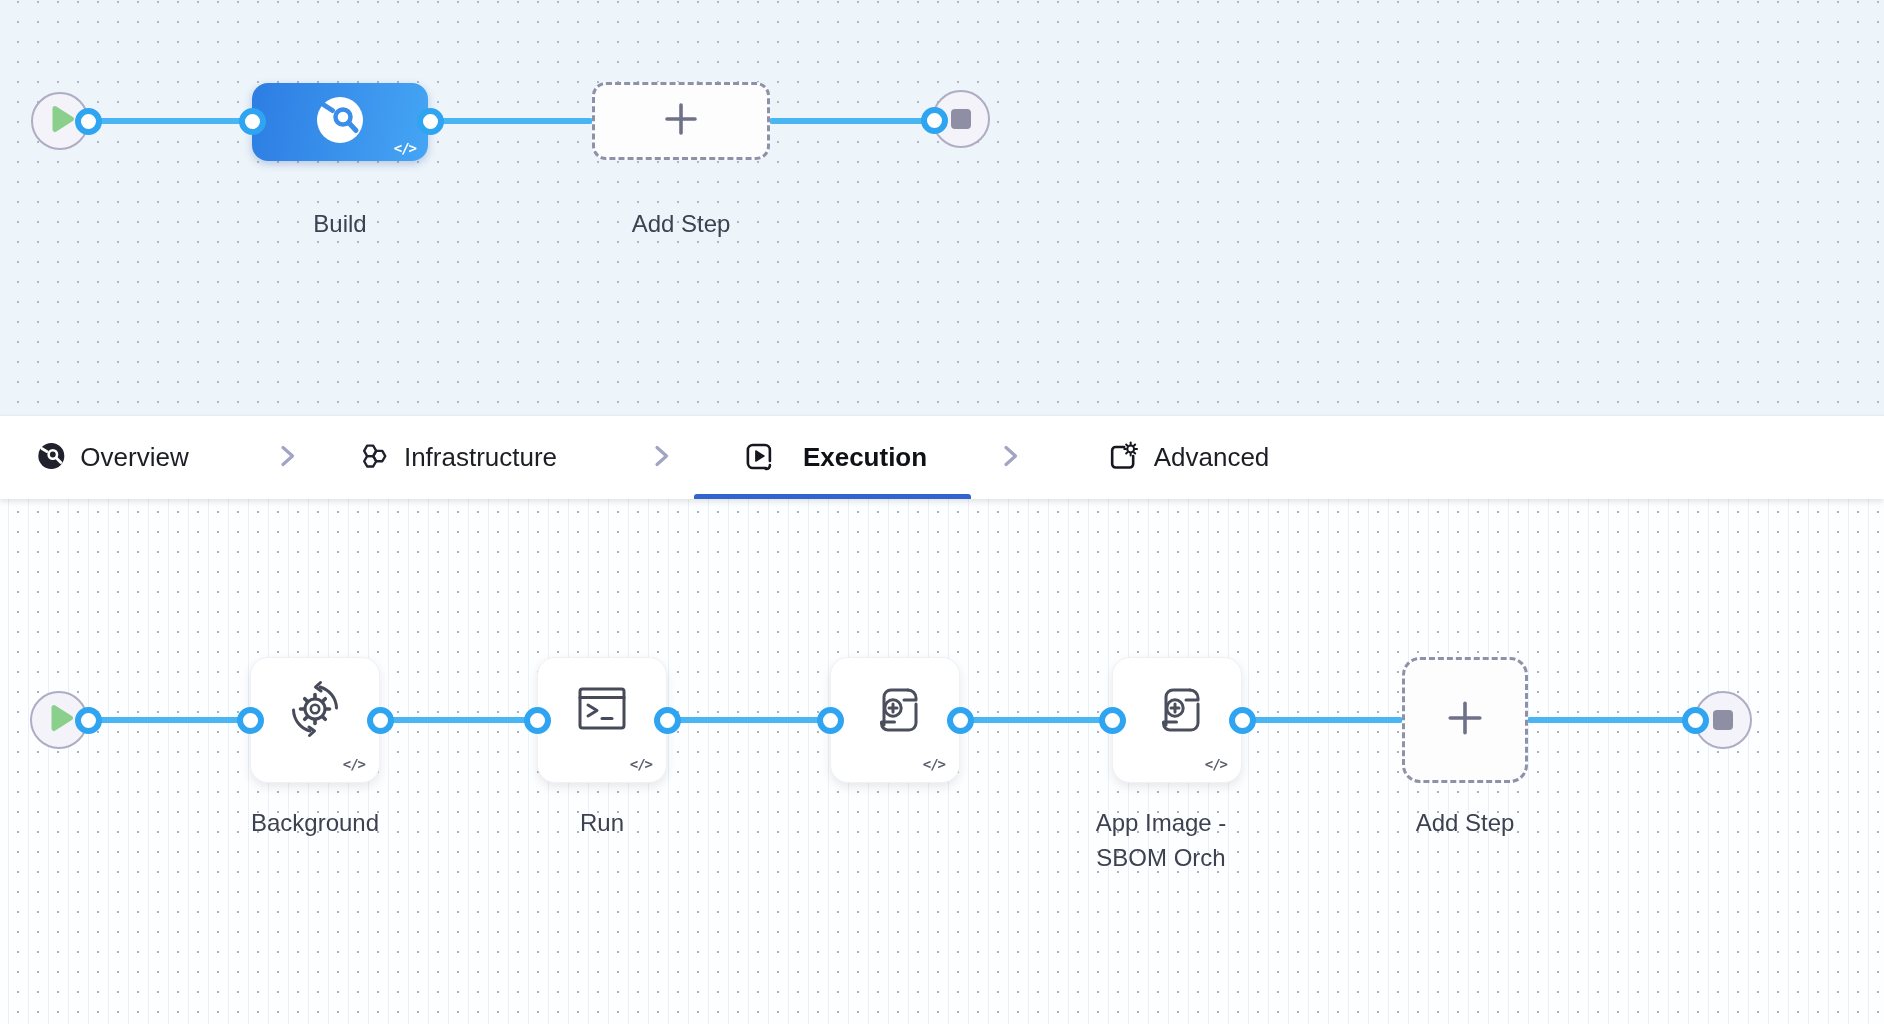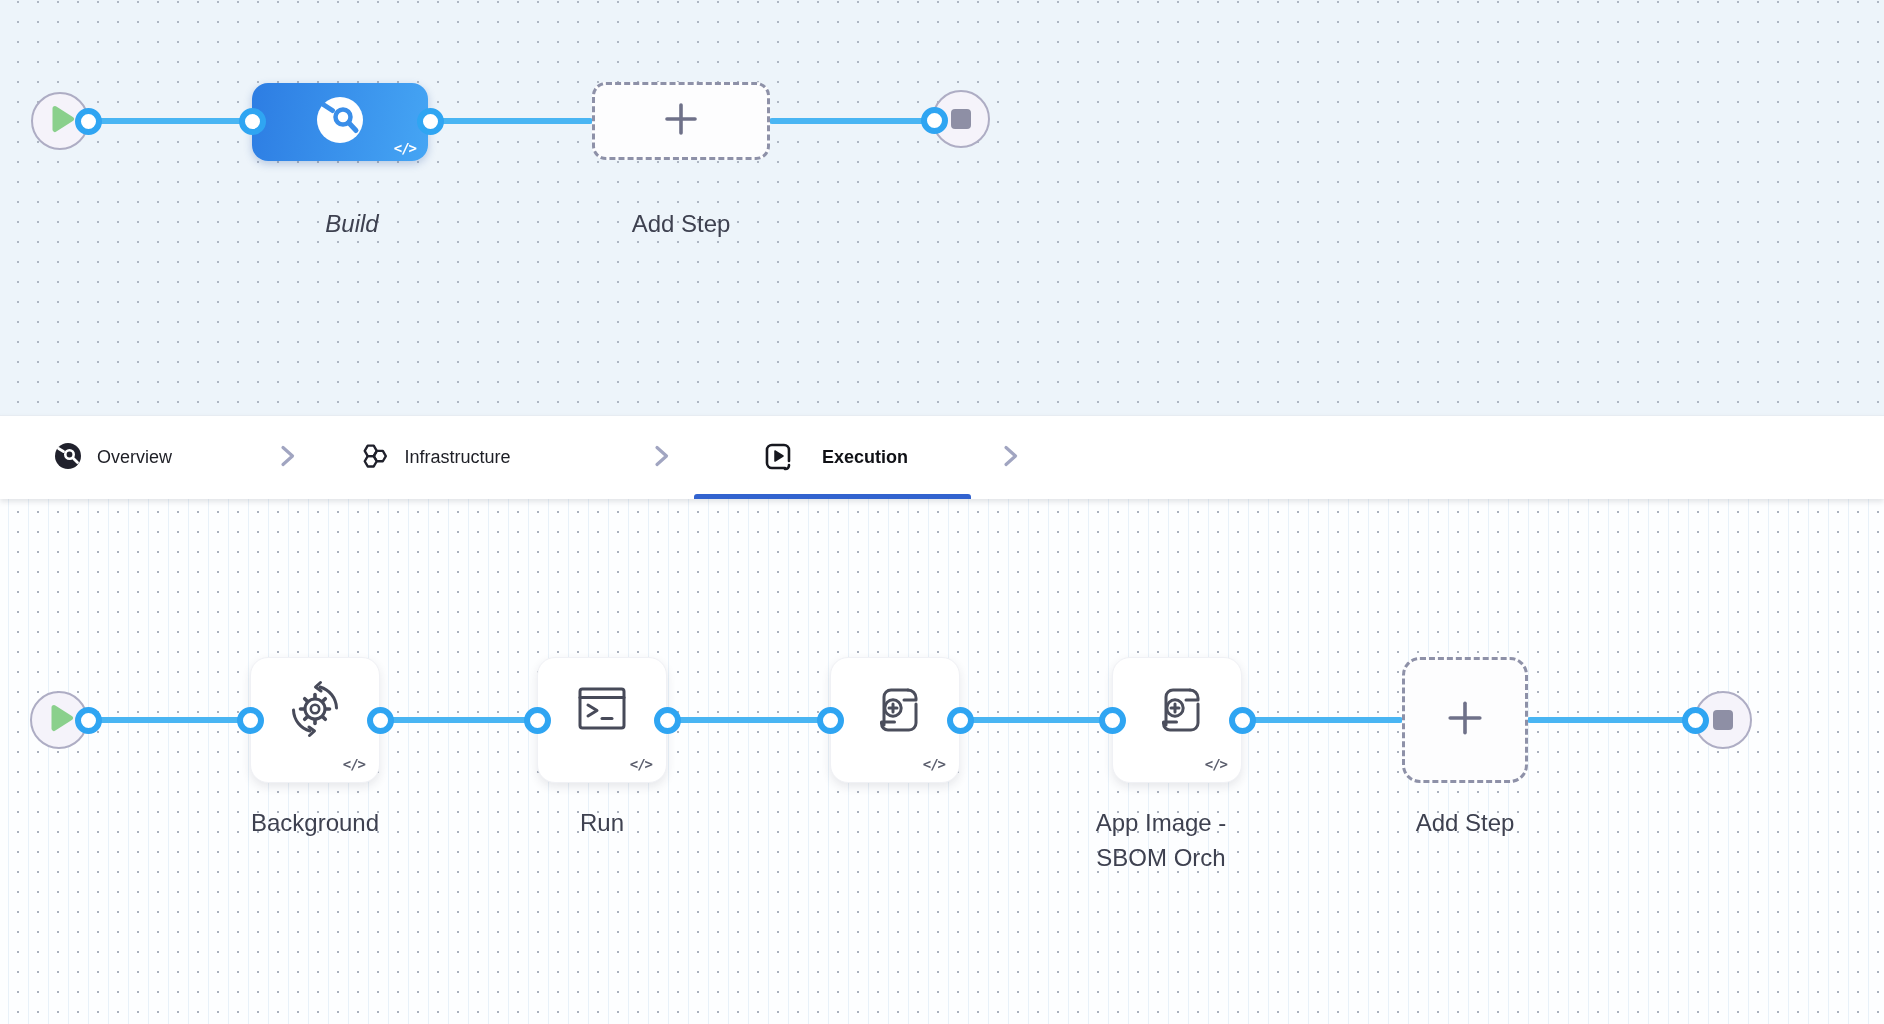--- a/index.html
+++ b/index.html
@@ -53,21 +53,21 @@
     font-size:24px; line-height:35px; color:#3e4150; z-index:2; }
   .canvas-top .node-label { top:206px; }
   .canvas-bottom .node-label { top:306px; }
 
   
   .tabbar { position:absolute; left:0; top:415px; width:1884px; height:84px;
     background:#fff; border-top:1px solid #e7ecf2; z-index:10;
     box-shadow:0 3px 5px rgba(96,97,112,.16); }
   .tab { position:absolute; top:0; height:100%; transform:translateX(-50%);
     display:flex; align-items:center; gap:15px; white-space:nowrap; cursor:pointer; }
-  .tab .tab-label { font-size:18px; color:#1d1e25; font-weight:500; }
+  .tab .tab-label { font-size:26px; color:#1d1e25; font-weight:500; }
   .tab.active .tab-label { color:#101116; font-weight:700; }
   .tab-chevron { position:absolute; top:50%; transform:translate(-50%,-50%); z-index:10; }
   .tab-underline { position:absolute; left:694px; bottom:0; width:277px; height:5px;
     background:#3263cf; border-radius:3px 3px 0 0; }
 </style>
 </head>
 <body>
 
 <div class="root">
 
@@ -110,21 +110,21 @@
             </g>
           </svg>
       </span>
     </div>
 
     <div class="port" style="left:921px;top:107px;"></div>
     <div class="round-node" style="left:932px;top:90px;">
       <span class="stop-square"></span>
     </div>
 
-    <div class="node-label" style="left:257px;font-style:italic;">Build</div>
+    <div class="node-label" style="left:245px;">Build</div>
     <div class="node-label" style="left:586px;">Add Step</div>
   </div>
 
   <div class="tabbar">
 
     <div class="tab" style="left:113px;">
       <span>
         <svg width="28" height="28" viewBox="0 0 28 28">
           <circle cx="14" cy="14" r="13" fill="#20212c"></circle>
           <g stroke="#fff" fill="none" stroke-linecap="round">
@@ -136,21 +136,21 @@
       </span>
       <span class="tab-label">Overview</span>
     </div>
 
     <span class="tab-chevron" style="left:287px;">
       <svg width="28" height="28" viewBox="0 0 28 28">
           <polyline points="10,5.5 19.5,14 10,22.5" fill="none" stroke="#a1a5c1" stroke-width="3.2" stroke-linecap="round" stroke-linejoin="round"></polyline>
         </svg>
     </span>
 
-    <div class="tab" style="left:435px;">
+    <div class="tab" style="left:458px;">
       <span>
         <svg width="30" height="30" viewBox="0 0 28 28">
           <g stroke="#20212c" stroke-width="2.2" fill="none" stroke-linejoin="round">
             <polygon points="4.9,9.2 7.7,4.35 13.3,4.35 16.1,9.2 13.3,14.05 7.7,14.05"></polygon>
             <polygon points="4.9,18.9 7.7,14.05 13.3,14.05 16.1,18.9 13.3,23.75 7.7,23.75"></polygon>
             <polygon points="13.4,14.05 16.2,9.2 21.8,9.2 24.6,14.05 21.8,18.9 16.2,18.9"></polygon>
           </g>
         </svg>
       </span>
       <span class="tab-label">Infrastructure</span>
@@ -174,20 +174,39 @@
       </span>
       <span class="tab-label">Execution</span>
     </div>
 
     <span class="tab-chevron" style="left:1010px;">
       <svg width="28" height="28" viewBox="0 0 28 28">
           <polyline points="10,5.5 19.5,14 10,22.5" fill="none" stroke="#a1a5c1" stroke-width="3.2" stroke-linecap="round" stroke-linejoin="round"></polyline>
         </svg>
     </span>
 
+    <div class="tab" style="left:1188px;">
+      <span>
+        <svg width="32" height="32" viewBox="0 0 32 32">
+          <path d="M17.5 7 H9 a3.5 3.5 0 0 0 -3.5 3.5 V24 a3.5 3.5 0 0 0 3.5 3.5 h14 a3.5 3.5 0 0 0 3.5 -3.5 v-8" stroke="#17181f" fill="none" stroke-width="2.6" stroke-linecap="round" stroke-linejoin="round"></path>
+          <g stroke="#17181f" fill="none" stroke-width="2" stroke-linecap="round">
+            <circle cx="24" cy="9" r="3.4"></circle>
+            <line x1="28.6" y1="9" x2="30.4" y2="9"></line>
+              <line x1="27.25" y1="12.25" x2="28.5" y2="13.5"></line>
+            <line x1="24" y1="13.6" x2="24" y2="15.4"></line>
+              <line x1="20.75" y1="12.25" x2="19.5" y2="13.5"></line>
+            <line x1="19.4" y1="9" x2="17.6" y2="9"></line>
+              <line x1="20.75" y1="5.75" x2="19.5" y2="4.5"></line>
+            <line x1="24" y1="4.4" x2="24" y2="2.6"></line>
+              <line x1="27.25" y1="5.75" x2="28.5" y2="4.5"></line>
+          </g>
+        </svg>
+      </span>
+      <span class="tab-label">Advanced</span>
+    </div>
 
     <div class="tab-underline"></div>
   </div>
 
   <div class="canvas-bottom">
     <div class="edge" style="left:88px;top:218px;width:162px;"></div>
     <div class="edge" style="left:380px;top:218px;width:157px;"></div>
     <div class="edge" style="left:667px;top:218px;width:163px;"></div>
     <div class="edge" style="left:960px;top:218px;width:152px;"></div>
     <div class="edge" style="left:1242px;top:218px;width:161px;"></div>

